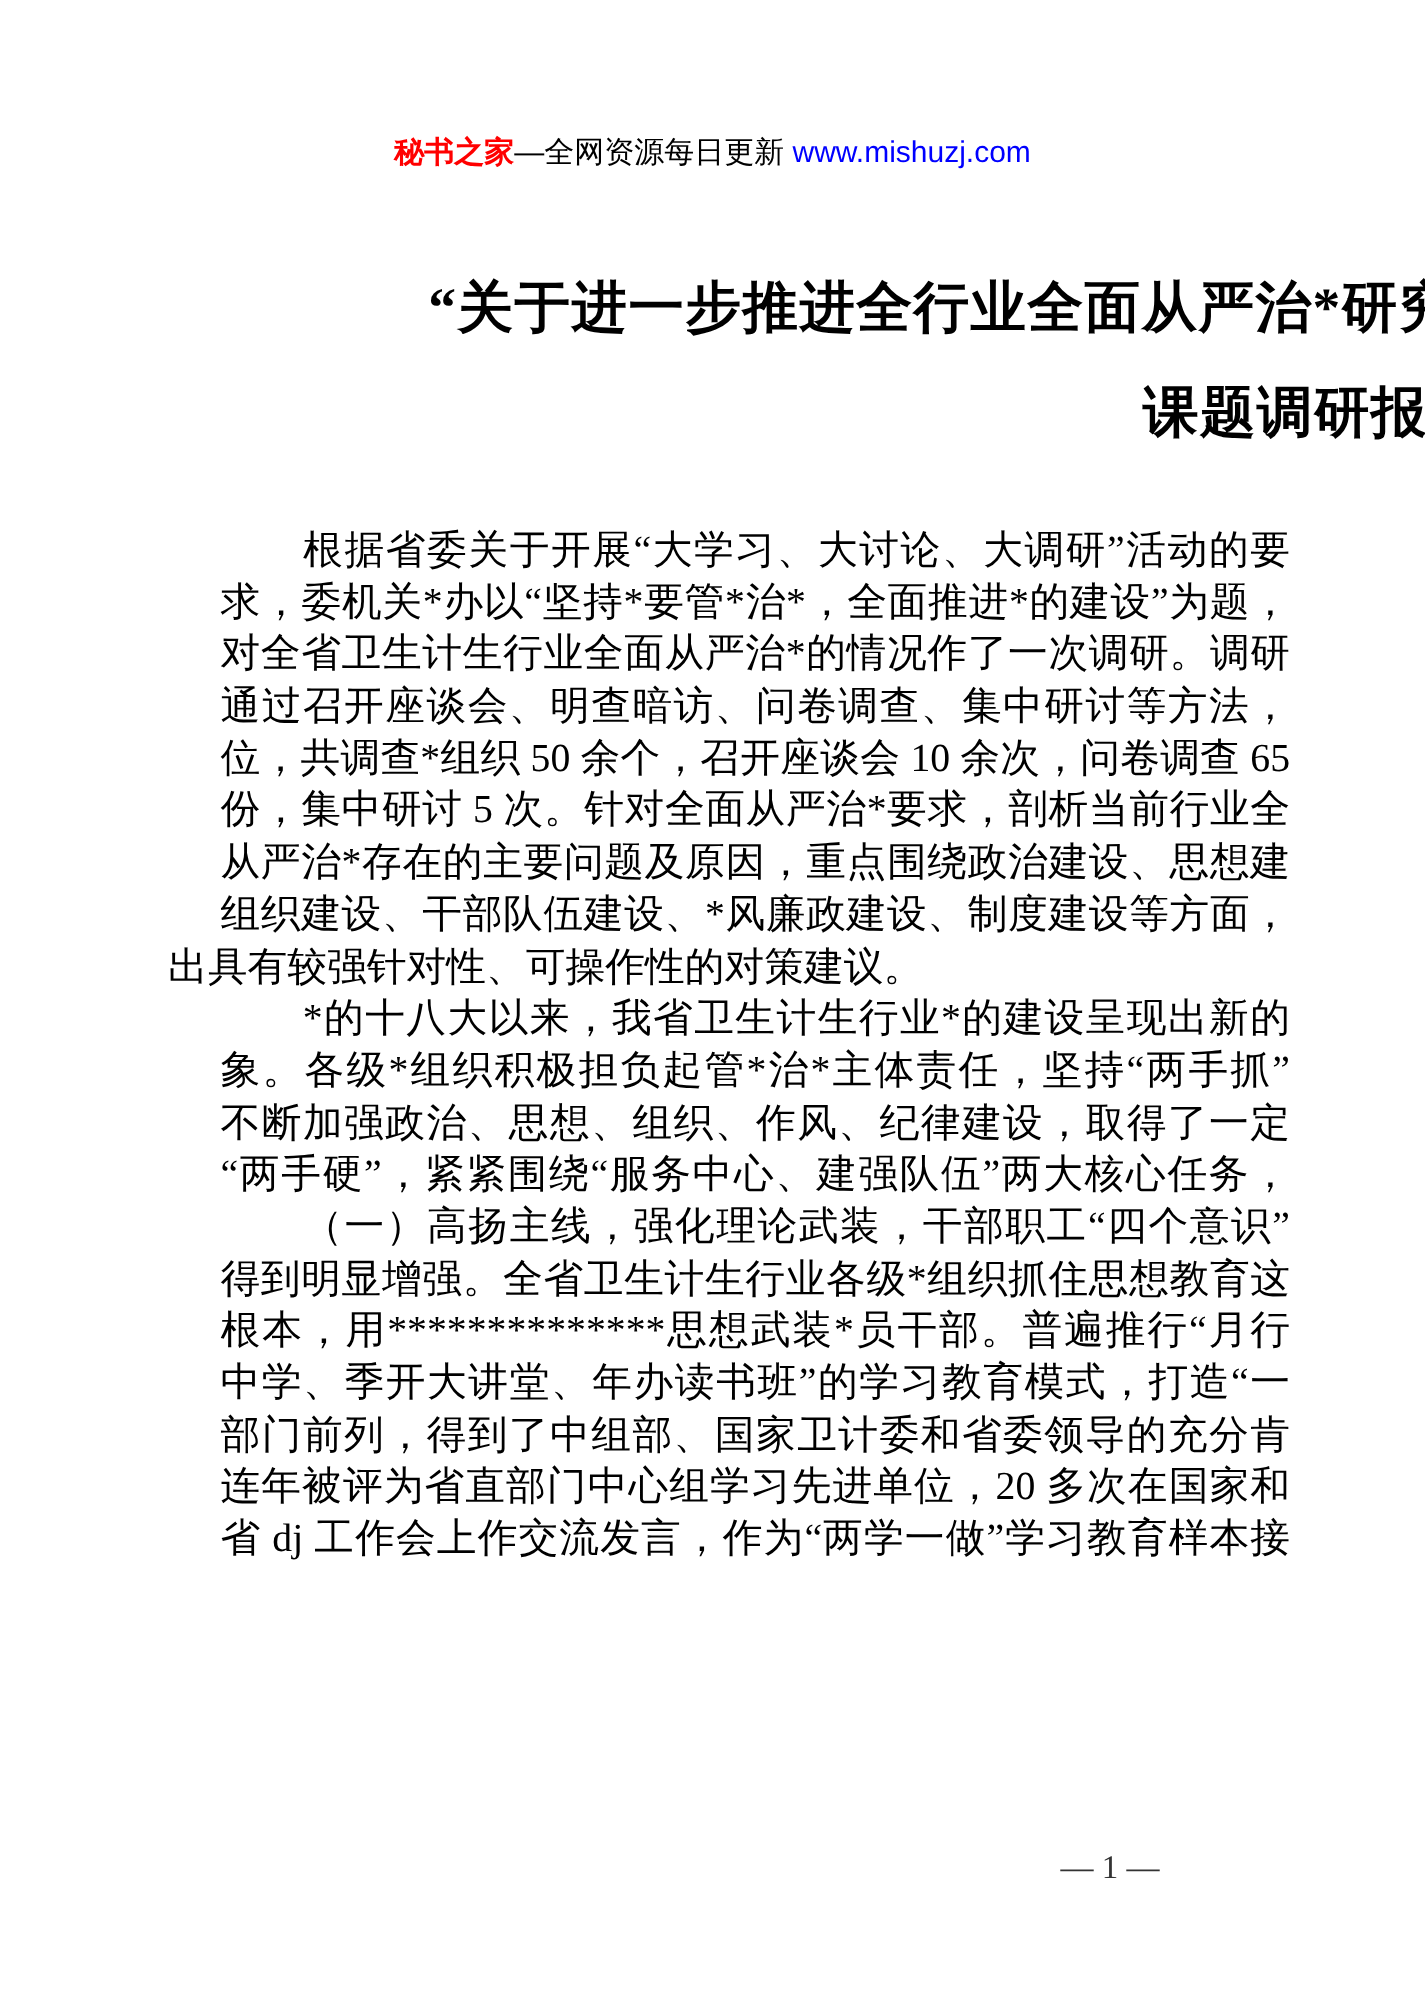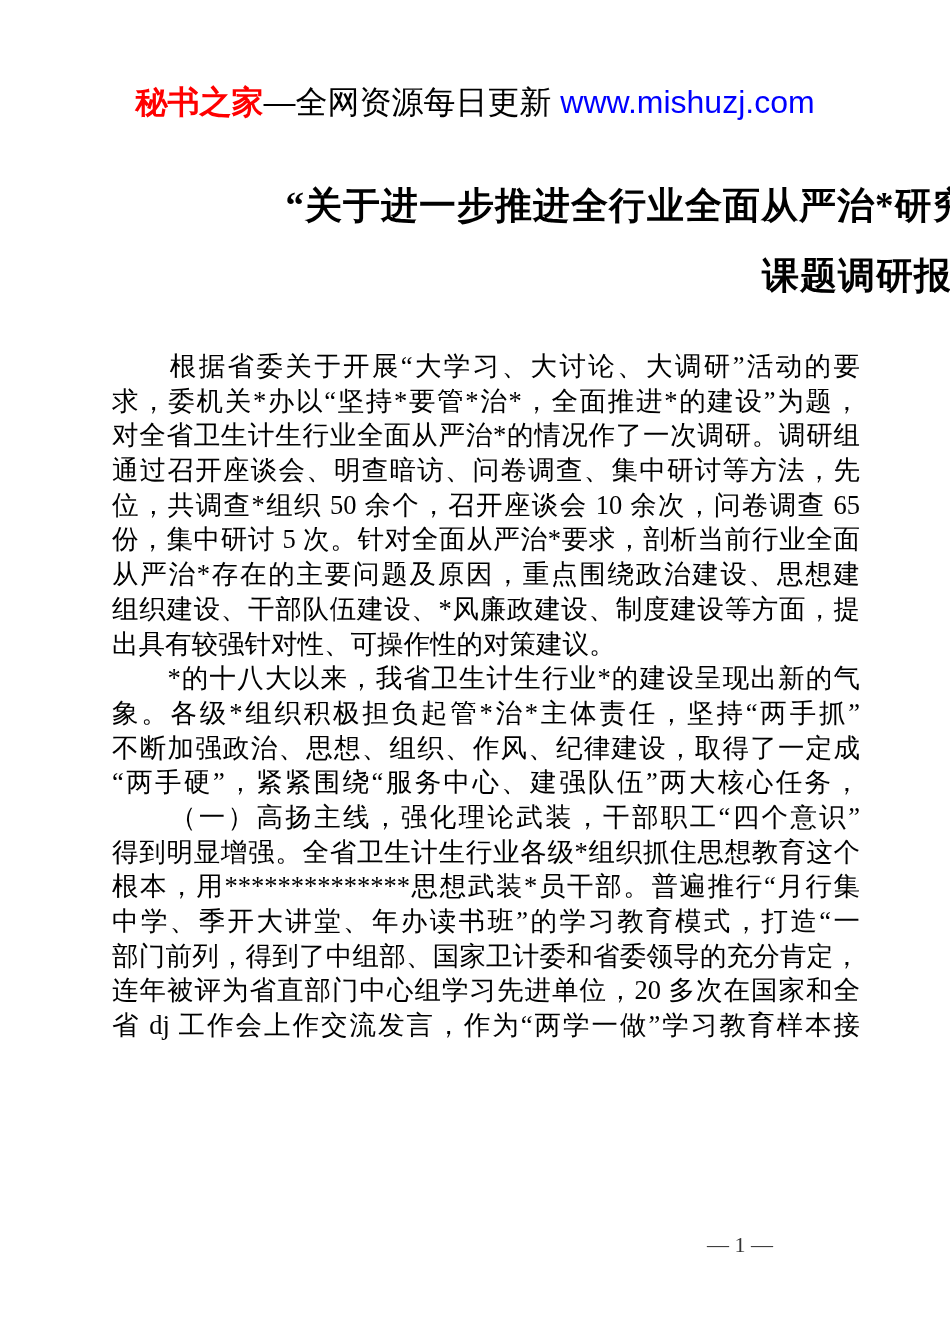--- a/index.html
+++ b/index.html
@@ -11,21 +11,21 @@
     overflow: hidden;
     font-family: "Liberation Serif", serif;
     color: #000;
   }
   .site-header {
     position: absolute;
     top: 84px;
     left: 0;
     width: 100%;
     text-align: center;
-    font-size: 32px;
+    font-size: 20px;
     line-height: 36px;
     font-family: "Liberation Sans", sans-serif;
     white-space: nowrap;
   }
   .brand { color: #ff0000; font-weight: 700; }
   .tagline { color: #000000; }
   .url { color: #0000ff; }
   .doc-title {
     position: absolute;
     left: 0;
@@ -45,20 +45,21 @@
     top: 349px;
     left: 112px;
     width: 748px;
     font-size: 26.5px;
     line-height: 34.7px;
   }
   .body-line { height: 34.7px; overflow: hidden; }
   .body-line.j {
     text-align: justify;
     text-align-last: justify;
+    margin-left: 35px;
   }
   .page-number {
     position: absolute;
     top: 1232px;
     left: 640px;
     width: 200px;
     text-align: center;
     font-size: 22px;
     color: #333333;
     white-space: nowrap;

